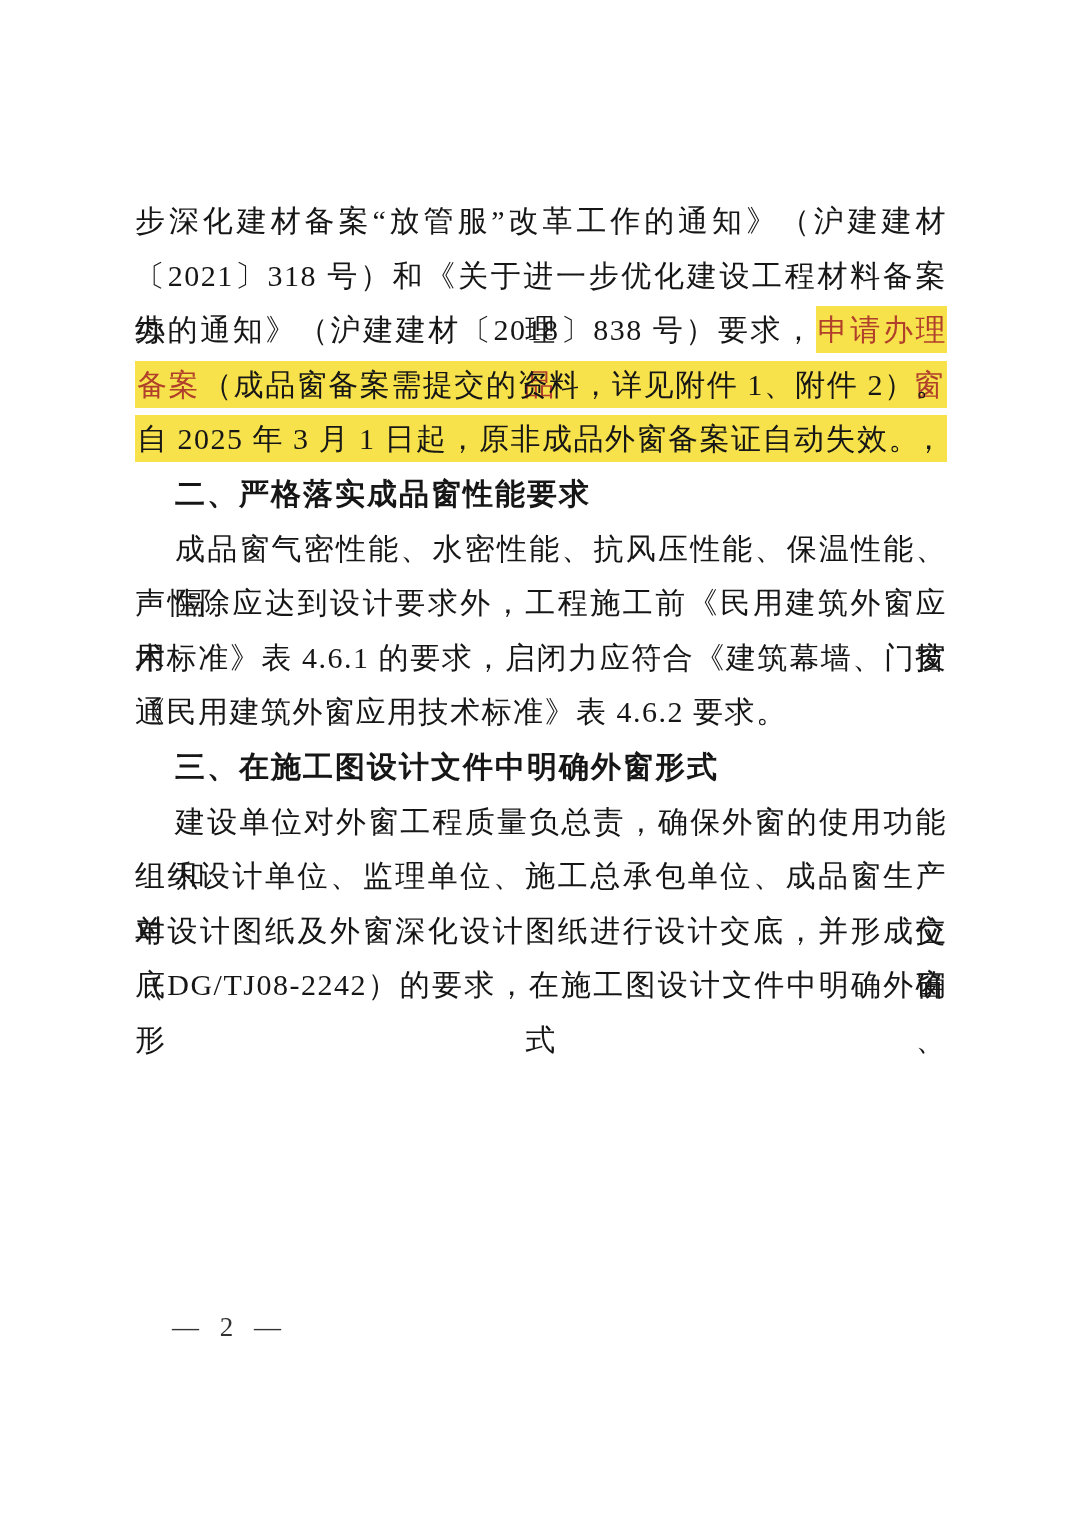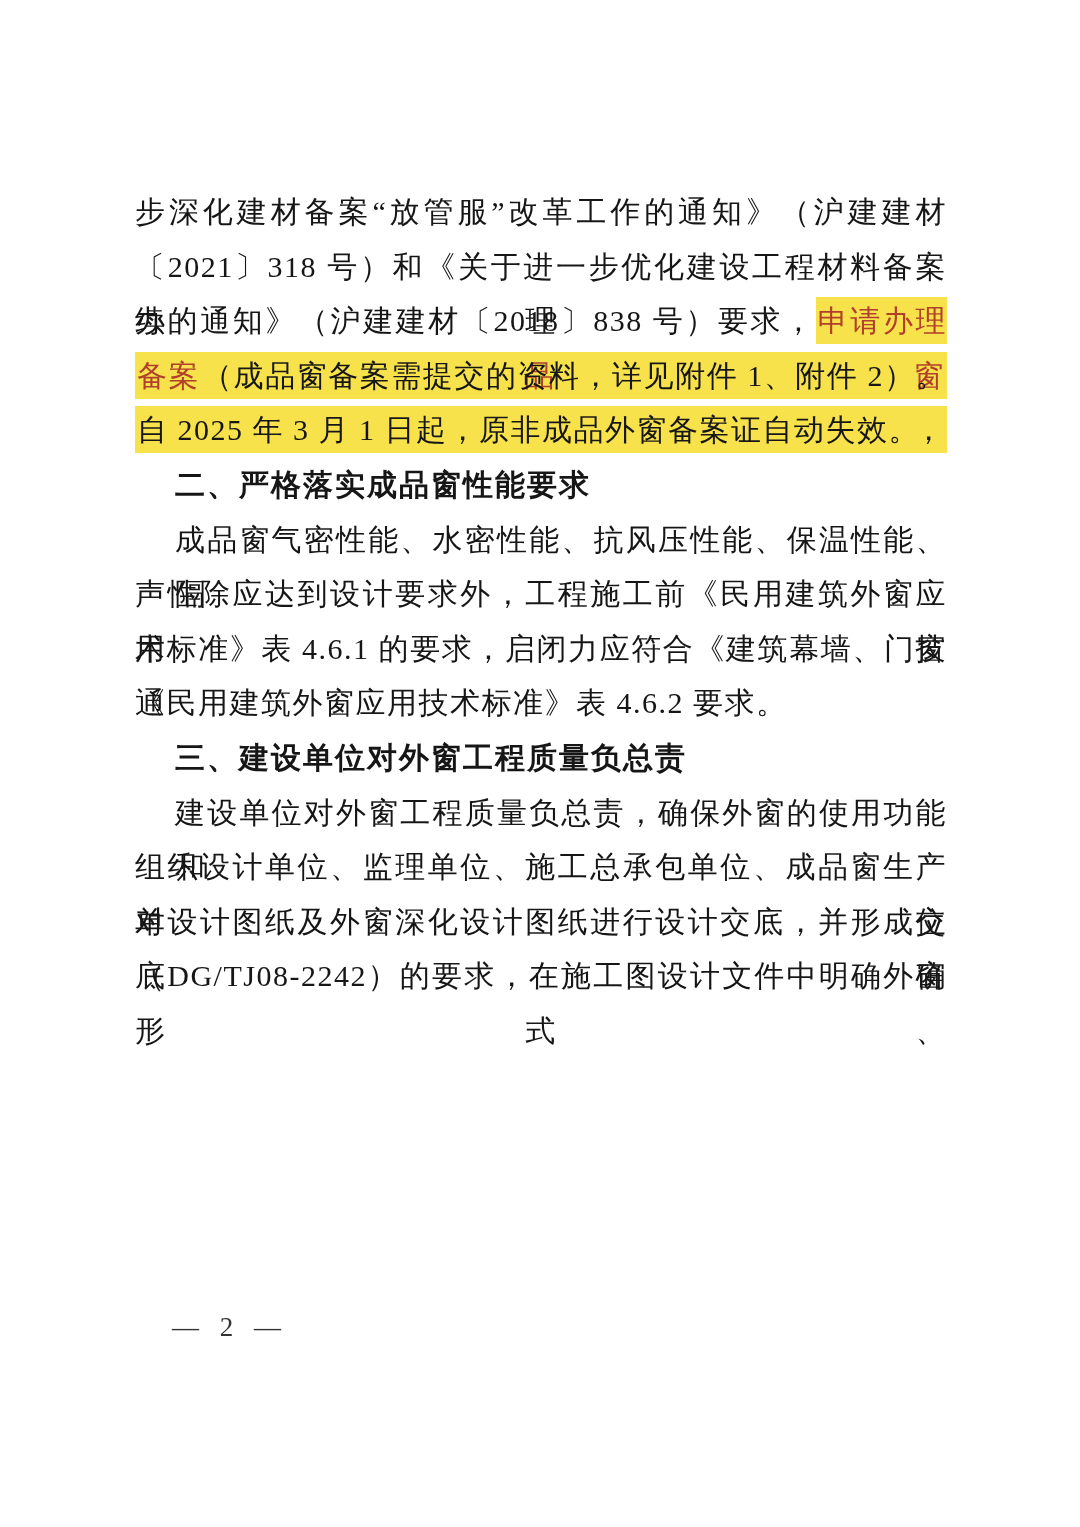--- a/index.html
+++ b/index.html
@@ -6,21 +6,21 @@
   .page {
     position:relative;
     width:1080px; height:1527px;
     background:#ffffff;
     overflow:hidden;
     font-family:"Liberation Serif","DejaVu Serif",serif;
     color:#161616;
   }
   .content {
     position:absolute;
-    left:135px; top:185px;
+    left:135px; top:194px;
     width:812px;
   }
   .line {
     height:54.6px;
     line-height:54.6px;
     font-size:30px;
     letter-spacing:1.5px;
     text-align:justify;
     color:#161616;
   }
@@ -68,21 +68,21 @@
 
     <div class="line fill indent"><span>成品窗气密性能、水密性能、抗风压性能、保温性能、隔</span></div>
 
     <div class="line fill"><span>声性除应达到设计要求外，工程施工前《民用建筑外窗应用技</span></div>
 
     <div class="line fill"><span>术标准》表 4.6.1 的要求，启闭力应符合《建筑幕墙、门窗通</span></div>
 
 
     <div class="line"><span>《民用建筑外窗应用技术标准》表 4.6.2 要求。</span></div>
 
-    <div class="line heading"><span>三、建设单位对外窗工程质量负总责</span></div>
+    <div class="line heading"><span>三、在施工图设计文件中明确外窗形式</span></div>
 
     <div class="line fill indent"><span>建设单位对外窗工程质量负总责，确保外窗的使用功能和</span></div>
 
 
     <div class="line fill"><span>组织设计单位、监理单位、施工总承包单位、成品窗生产单位</span></div>
 
     <div class="line fill"><span>对设计图纸及外窗深化设计图纸进行设计交底，并形成交底确</span></div>
 
 
 

